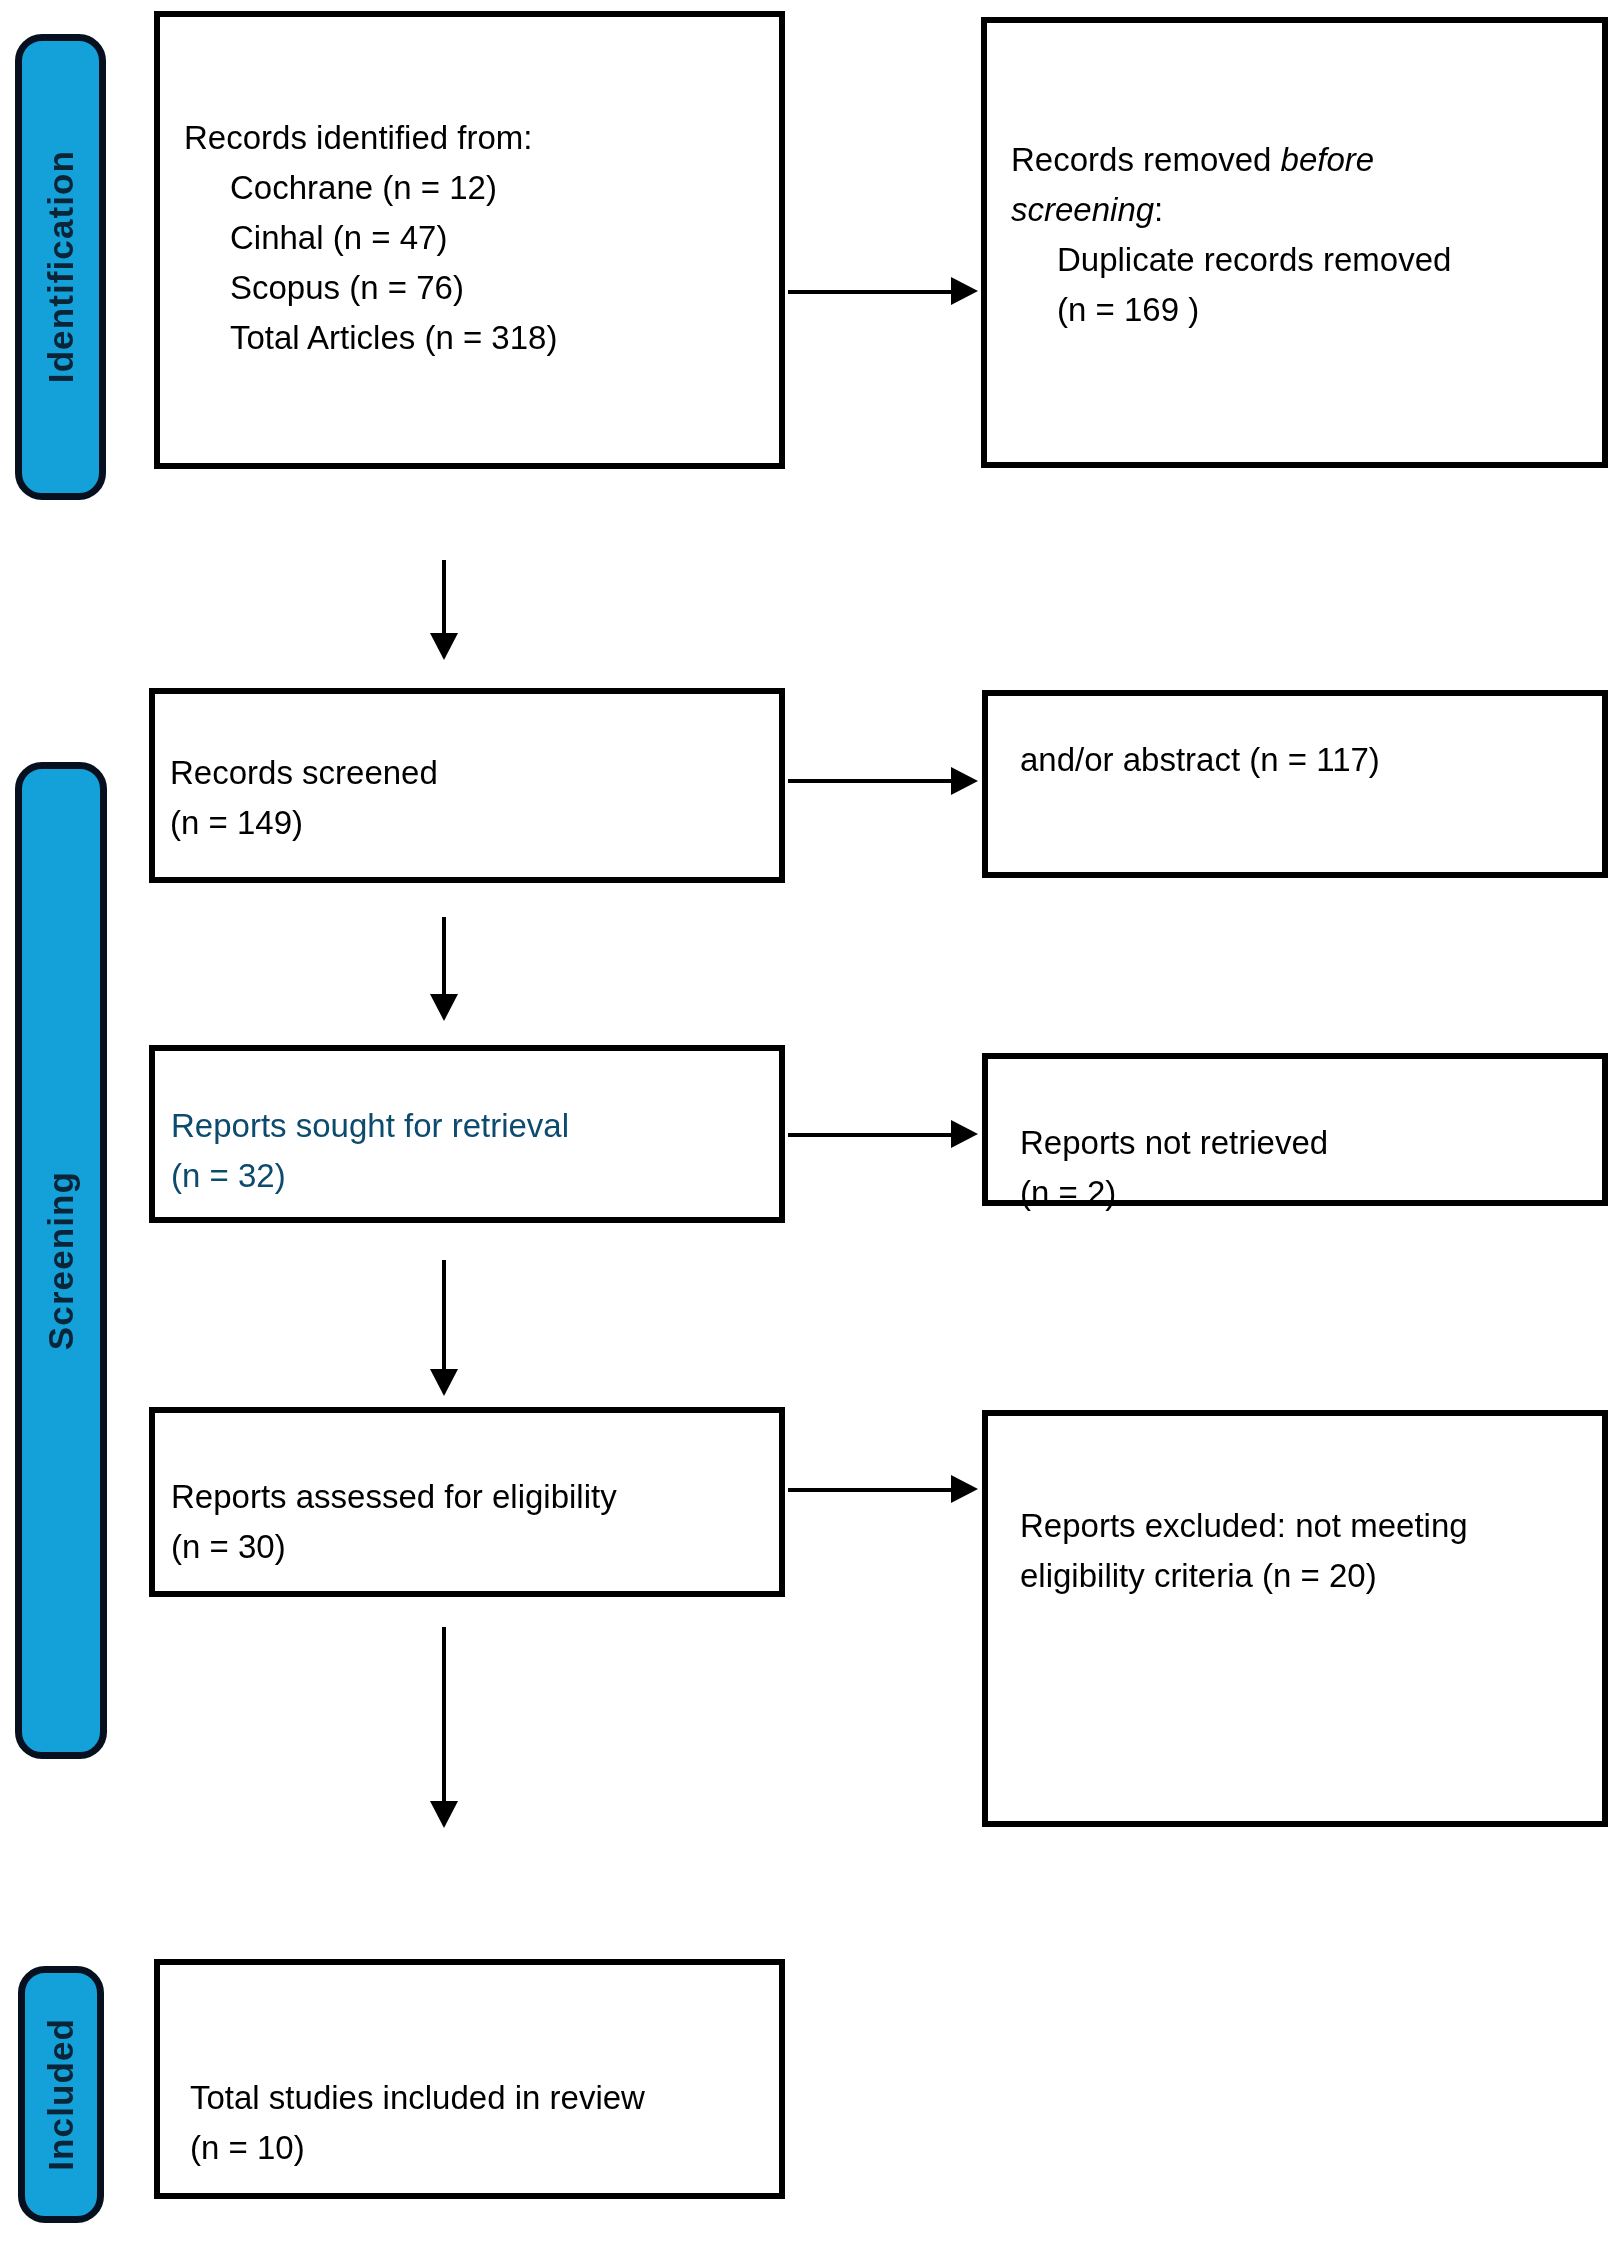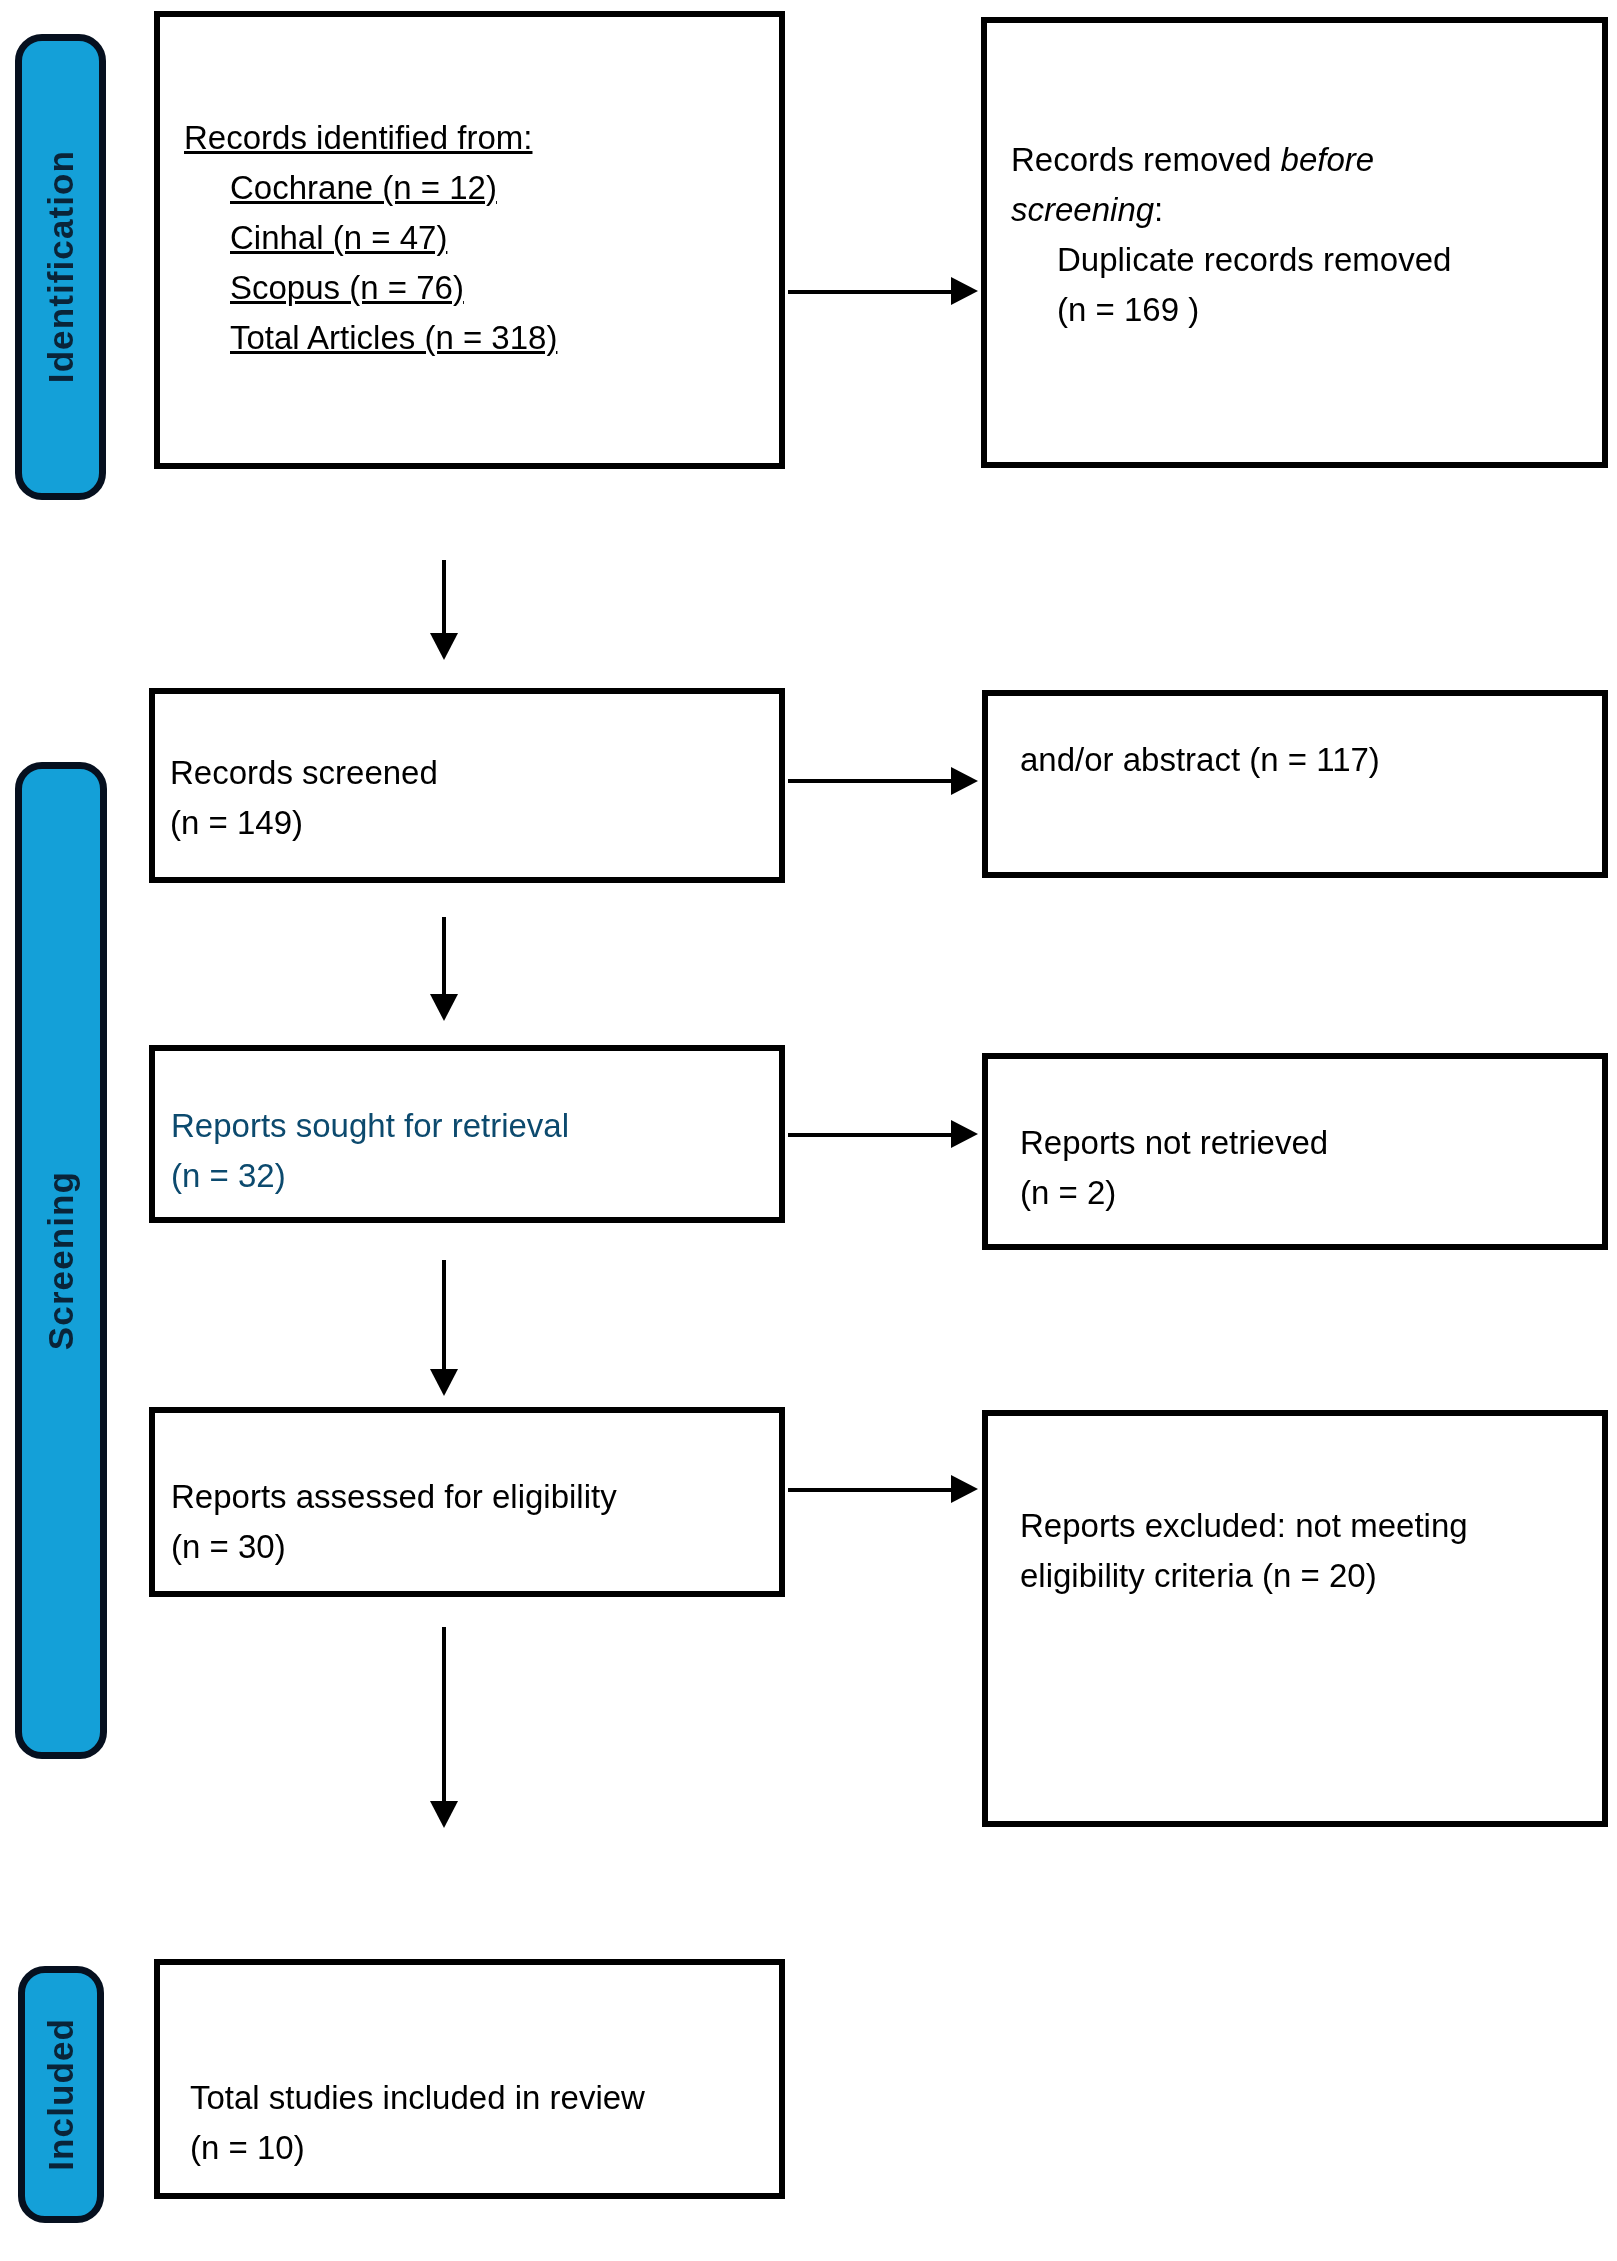--- a/index.html
+++ b/index.html
@@ -32,26 +32,26 @@
     box-sizing:border-box;
     background:#fff;
     border:6px solid #000;
     color:#000;
     font-size:33px;
     line-height:50px;
   }
   .fbox .line{white-space:nowrap;}
   .indent{margin-left:46px;}
 
-  #box-identified{left:154px;top:10.8px;width:631px;height:458px;padding:96px 5.4px 0 24px;text-decoration:underline;}
+  #box-identified{left:154px;top:10.8px;width:631px;height:458px;padding:96px 5.4px 0 24px;}
   #box-removed{left:981px;top:17.3px;width:627px;height:451px;padding:112px 5.4px 0 17.3px;}
   #box-screened{left:149px;top:688px;width:636px;height:195px;padding:54px 21px 0 15px;}
   #box-excluded-title{left:982px;top:690px;width:626px;height:188px;padding:39px 5.4px 0 32px;}
   #box-sought{left:149px;top:1045px;width:636px;height:178px;padding:50px 5.4px 0 16px;}
-  #box-not-retrieved{left:982px;top:1053px;width:626px;height:197px;padding:59px 5.4px 0 32px;}
+  #box-not-retrieved{left:982px;top:1053px;width:626px;height:153px;padding:59px 5.4px 0 32px;}
   #box-assessed{left:149px;top:1407px;width:636px;height:190px;padding:59px 5.4px 0 16px;}
   #box-excluded-eligibility{left:982px;top:1410px;width:626px;height:417px;padding:85px 5.4px 0 32px;}
   #box-included{left:154px;top:1959px;width:631px;height:240px;padding:108px 5.4px 0 30px;}
 
   
   .vline{position:absolute;width:3.8px;background:#000;}
   .hline{position:absolute;height:3.8px;background:#000;}
   .head-down{
     position:absolute;width:0;height:0;
     border-left:14px solid transparent;

